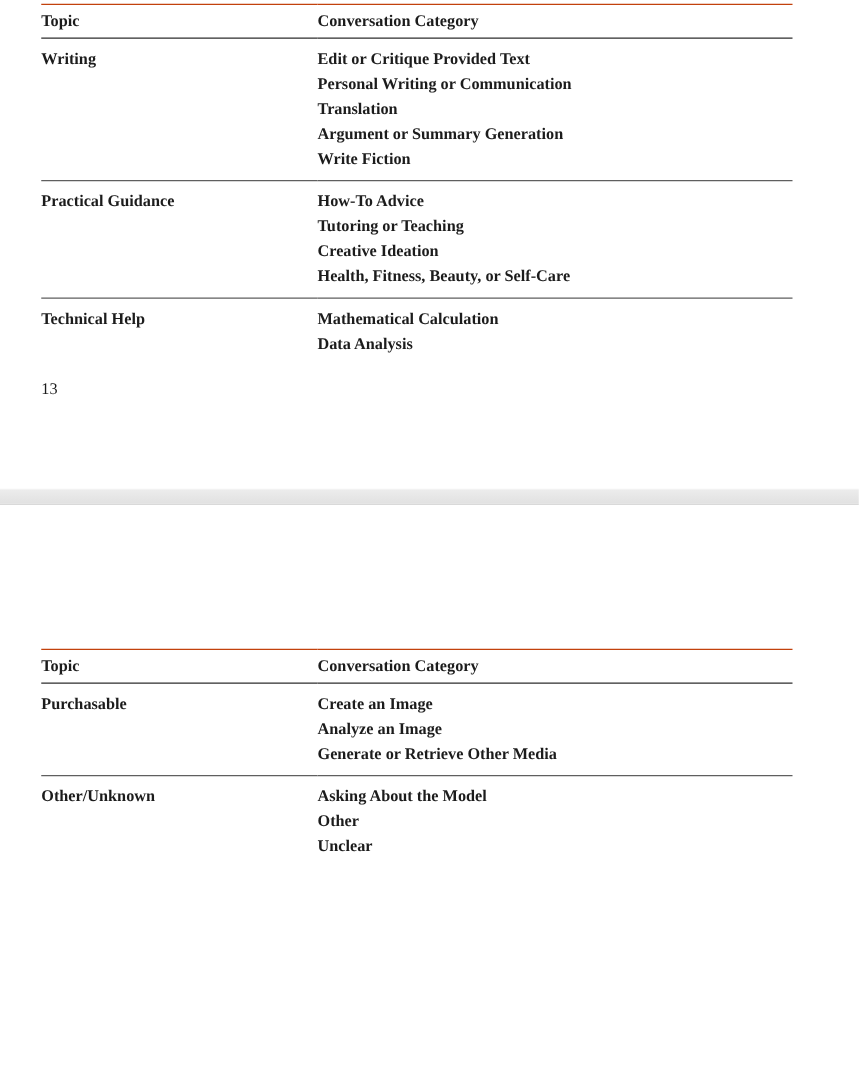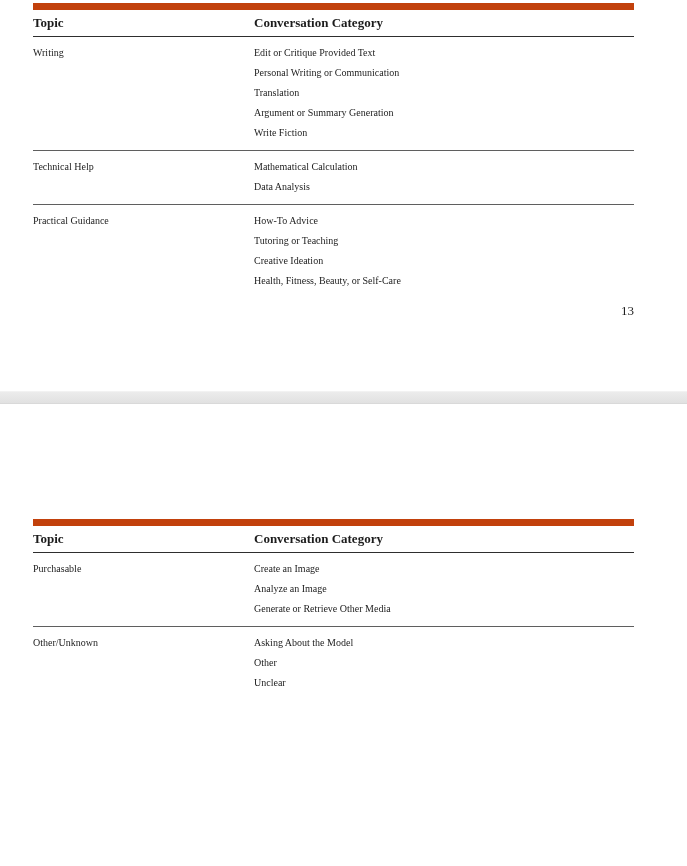--- a/index.html
+++ b/index.html
@@ -24,32 +24,33 @@
     position: absolute; left: 33px; width: 601px;
     border-collapse: collapse; table-layout: fixed;
   }
   #page-13 table.doc-table { top: 3px; }
   #page-14 table.doc-table { top: 115px; }
   .col-topic { width: 221px; }
   .col-cat   { width: 380px; }
   th {
     text-align: left; font-weight: bold; font-size: 13px; line-height: 20px;
     padding: 3px 0;
-    border-top: 7px solid #c2410c;
+    border-top: 1px solid #c2410c;
     border-bottom: 1px solid #2e2e2e;
   }
   td {
-    vertical-align: top; font-size: 10px; line-height: 20px;
+    vertical-align: top; font-size: 13px; line-height: 20px;
     padding: 6px 0 7px 0;
+    font-weight: bold;
   }
   td.cell-categories { white-space: pre-line; }
   tbody tr + tr td { border-top: 1px solid #5f5f5f; }
   .page-number {
     position: absolute; left: 33px; top: 301px; width: 601px;
-    text-align: right; font-size: 13px; line-height: 20px;
+    text-align: left; font-size: 13px; line-height: 20px;
   }
 </style>
 </head>
 <body>
 
 <section class="page" id="page-13">
   <table class="doc-table">
     <colgroup>
         <col class="col-topic">
         <col class="col-cat">
@@ -63,30 +64,30 @@
     <tbody>
       <tr>
         <td class="cell-topic">Writing</td>
         <td class="cell-categories">Edit or Critique Provided Text
 Personal Writing or Communication
 Translation
 Argument or Summary Generation
 Write Fiction</td>
       </tr>
       <tr>
-        <td class="cell-topic">Technical Help</td>
-        <td class="cell-categories">Mathematical Calculation
-Data Analysis</td>
-      </tr>
-      <tr>
         <td class="cell-topic">Practical Guidance</td>
         <td class="cell-categories">How-To Advice
 Tutoring or Teaching
 Creative Ideation
 Health, Fitness, Beauty, or Self-Care</td>
+      </tr>
+      <tr>
+        <td class="cell-topic">Technical Help</td>
+        <td class="cell-categories">Mathematical Calculation
+Data Analysis</td>
       </tr>
     </tbody>
   </table>
   <div class="page-number">13</div>
 </section>
 
 <div class="page-gap"></div>
 
 <section class="page" id="page-14">
   <table class="doc-table">

